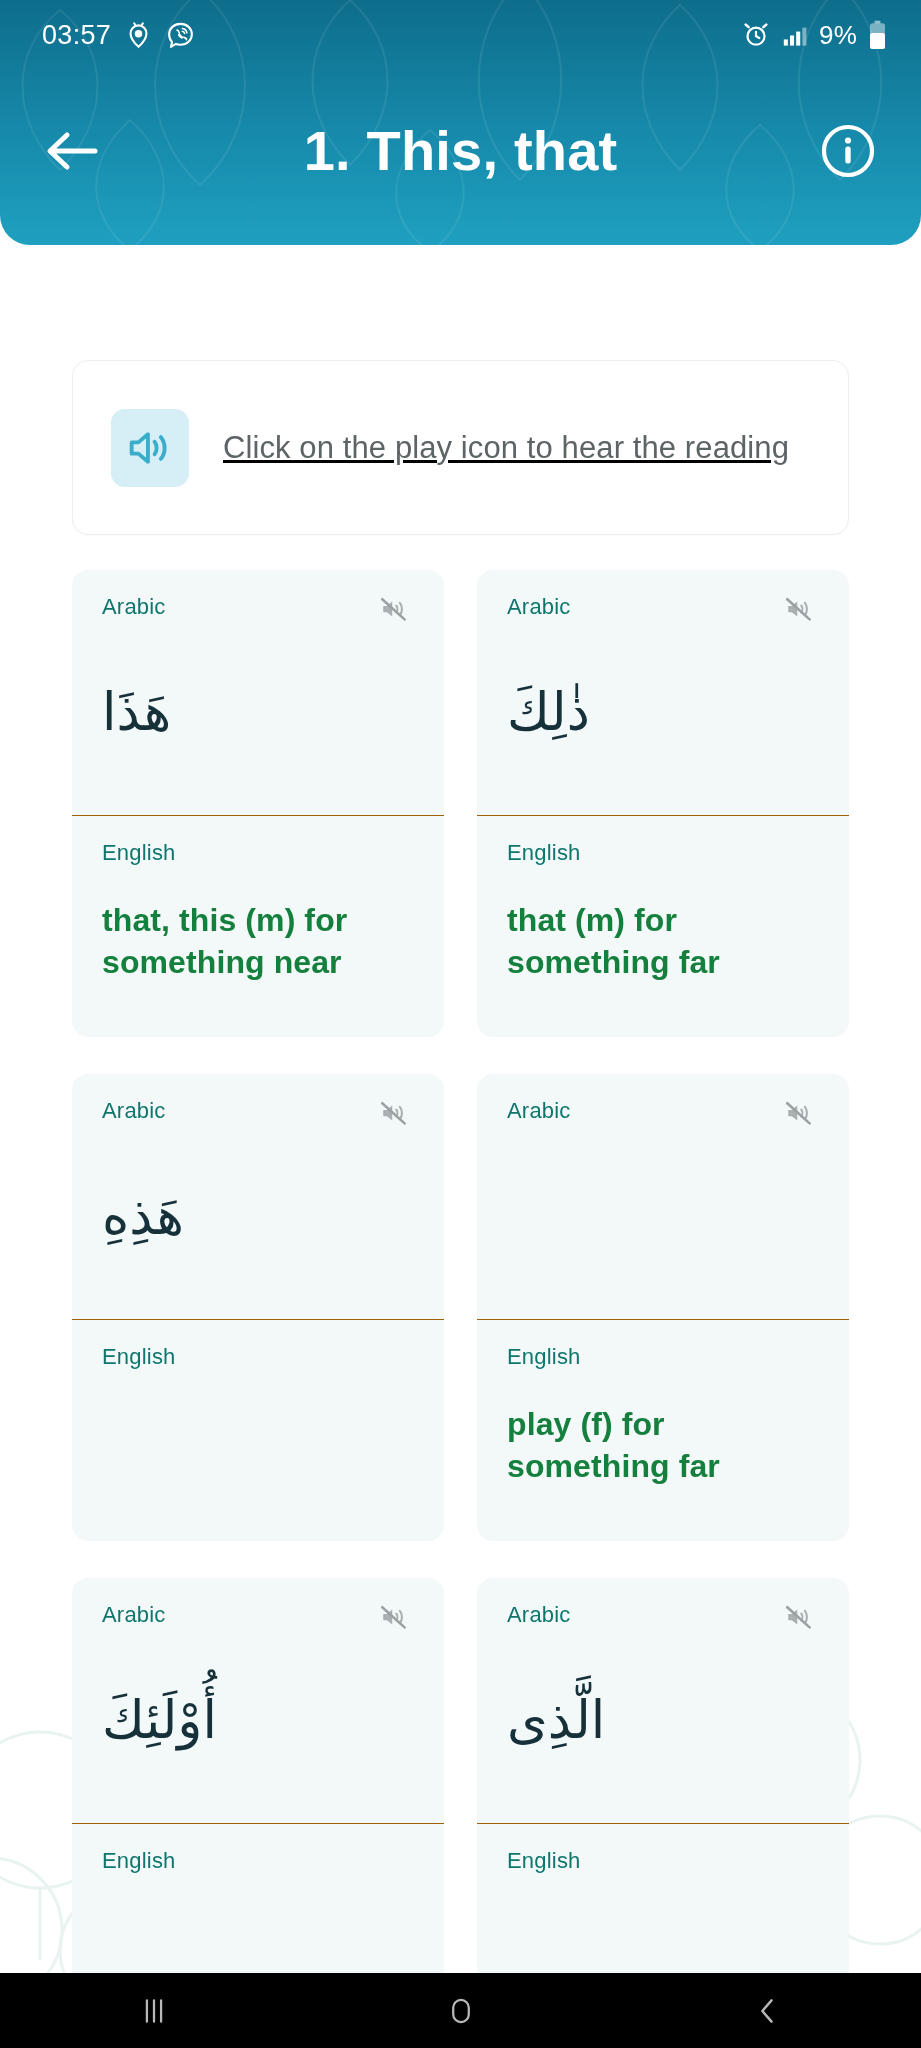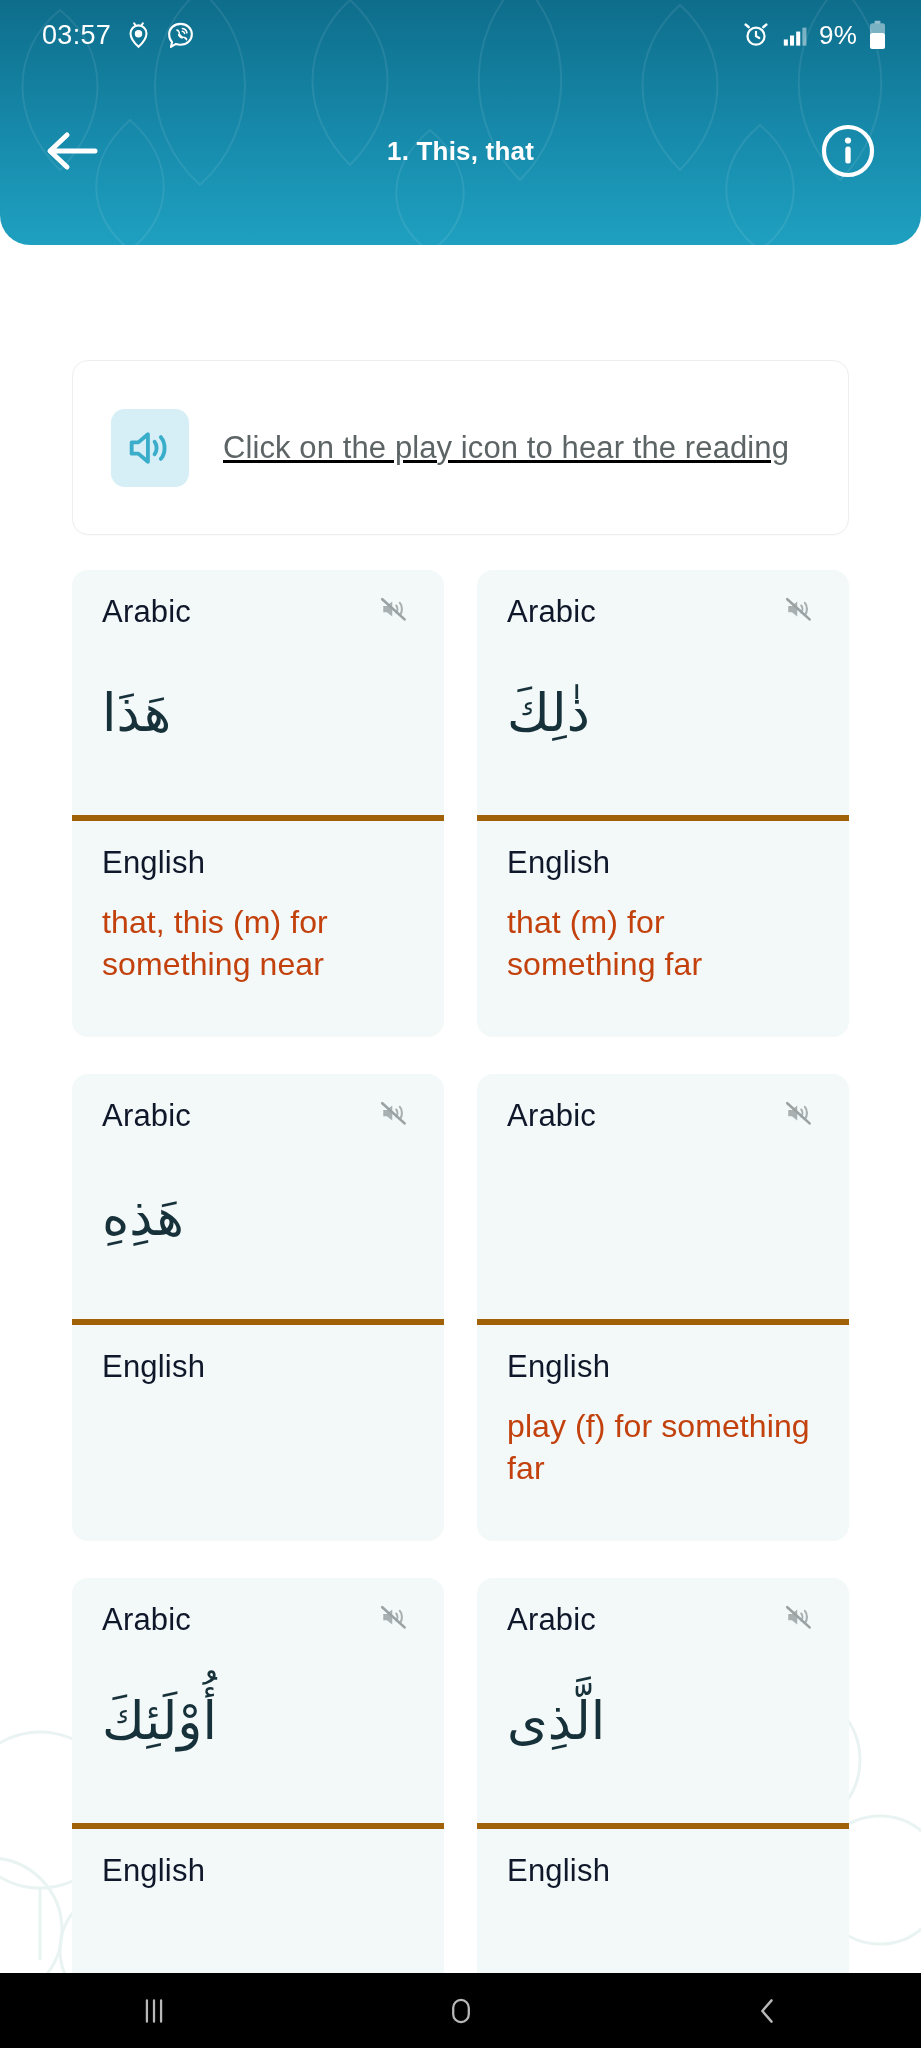--- a/index.html
+++ b/index.html
@@ -86,21 +86,21 @@
     height: 92px;
     display: flex;
     align-items: center;
     padding: 0 42px;
     z-index: 3;
   }
   .appbar-title {
     flex: 1;
     text-align: center;
     color: #ffffff;
-    font-size: 26px;
+    font-size: 56px;
     font-weight: 700;
     letter-spacing: .2px;
     line-height: 1;
     margin: 0 12px;
   }
   .back-btn, .info-btn {
     width: 62px; height: 62px;
     display: flex; align-items: center; justify-content: center;
     flex: 0 0 62px;
   }
@@ -164,33 +164,33 @@
   .card-section {
     padding: 26px 30px 0 30px;
   }
   .card-section.arabic {
     height: 245px;
     position: relative;
     display: flex;
     flex-direction: column;
   }
   .card-section.english {
-    border-top: 6px solid #a16207;
+    border-top: 1px solid #a16207;
     height: 222px;
     padding-top: 26px;
   }
 
   .sec-head {
     display: flex;
     align-items: flex-start;
     justify-content: space-between;
   }
   .sec-label {
-    color: #0f172a;
-    font-size: 31px;
+    color: #0f766e;
+    font-size: 22px;
     line-height: 1;
     letter-spacing: .2px;
   }
   .mute-btn {
     width: 40px; height: 34px;
     display: flex; align-items: center; justify-content: center;
     flex: 0 0 auto;
     margin-top: -4px;
   }
 
@@ -203,25 +203,25 @@
     padding-bottom: 16px;
     color: #17313a;
     font-family: "DejaVu Sans", sans-serif;
     font-size: 52px;
     line-height: 1.25;
     font-weight: 400;
     white-space: nowrap;
   }
 
   .english-word {
-    margin-top: 24px;
-    color: #c2410c;
+    margin-top: 36px;
+    color: #15803d;
     font-size: 32px;
     line-height: 1.3;
-    font-weight: 400;
+    font-weight: 700;
     letter-spacing: .1px;
   }
 
   
   .navbar {
     position: absolute;
     bottom: 0; left: 0;
     width: 921px;
     height: 75px;
     background: #000000;

